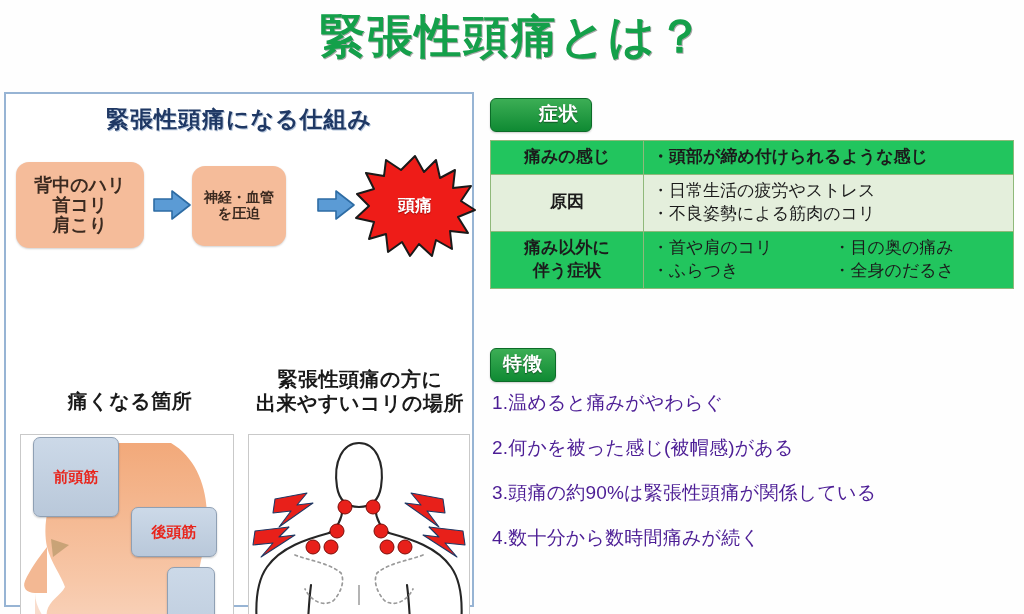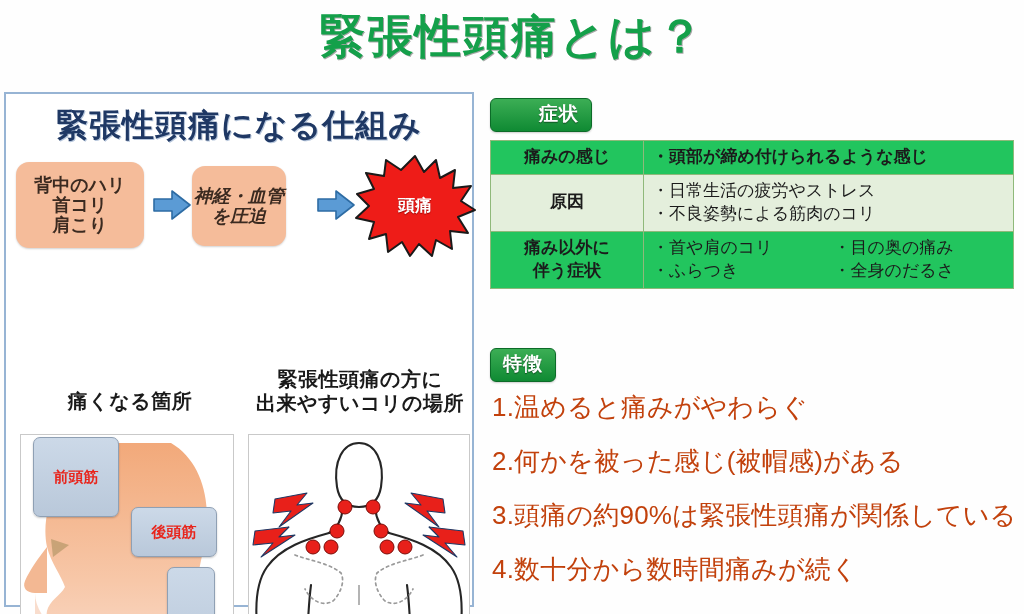--- a/index.html
+++ b/index.html
@@ -21,35 +21,35 @@
     text-shadow:1px 1px 0 rgba(0,0,0,.35);
   }
 
   
   .left-panel{
     position:absolute;left:4px;top:92px;width:470px;height:515px;
     border:2px solid #97b4d4;background:#ffffff;box-sizing:border-box;
   }
   .mech-title{
     position:absolute;left:0;top:10px;width:466px;text-align:center;
-    font-size:32px;font-weight:bold;color:#1f3864;letter-spacing:1px;
+    font-size:23px;font-weight:bold;color:#1f3864;letter-spacing:1px;
     text-shadow:1px 1px 0 rgba(120,150,190,.55);
   }
 
   
   .flow{position:absolute;left:8px;top:64px;width:452px;height:96px;}
   .fbox{
     position:absolute;top:4px;
     background:#f5bc9a;border-radius:13px;
     display:flex;flex-direction:column;align-items:center;justify-content:center;
     color:#3b2a20;font-weight:bold;line-height:1.12;
     box-shadow:0 1px 2px rgba(0,0,0,.18);
   }
   #fbox1{left:2px;width:128px;height:86px;font-size:18px;}
-  #fbox2{left:178px;width:94px;height:80px;font-size:18px;top:8px;font-style:italic;}
+  #fbox2{left:178px;width:94px;height:80px;font-size:14px;top:8px;}
   .arrow{position:absolute;top:30px;width:40px;height:34px;}
   #arrow1{left:138px;}
   #arrow2{left:302px;}
   .burst{position:absolute;left:340px;top:-4px;width:122px;height:104px;}
   .burst-label{
     position:absolute;left:0;top:40px;width:122px;text-align:center;
     font-size:17px;font-weight:bold;color:#ffffff;
     text-shadow:0 1px 1px rgba(120,0,0,.7);
   }
 
@@ -109,21 +109,21 @@
     width:136px;text-align:center;font-weight:bold;
   }
   .row-alt td{background:#e4efdc;}
   .row-plain td{background:#22c55e;}
   .val-red{color:#ea2a20;font-weight:bold;}
   .two-col{display:flex;gap:10px;}
   .two-col > div{flex:1;white-space:nowrap;}
 
   .feat-list{position:absolute;left:492px;top:390px;width:528px;}
   .feat-item{
-    font-size:26px;color:#c2410c;margin-bottom:19px;letter-spacing:.2px;
+    font-size:19px;color:#4c1d95;margin-bottom:19px;letter-spacing:.2px;
     white-space:nowrap;
   }
 </style>
 </head>
 <body>
 
 <div class="page">
 
   <div class="title">緊張性頭痛とは？</div>
 

